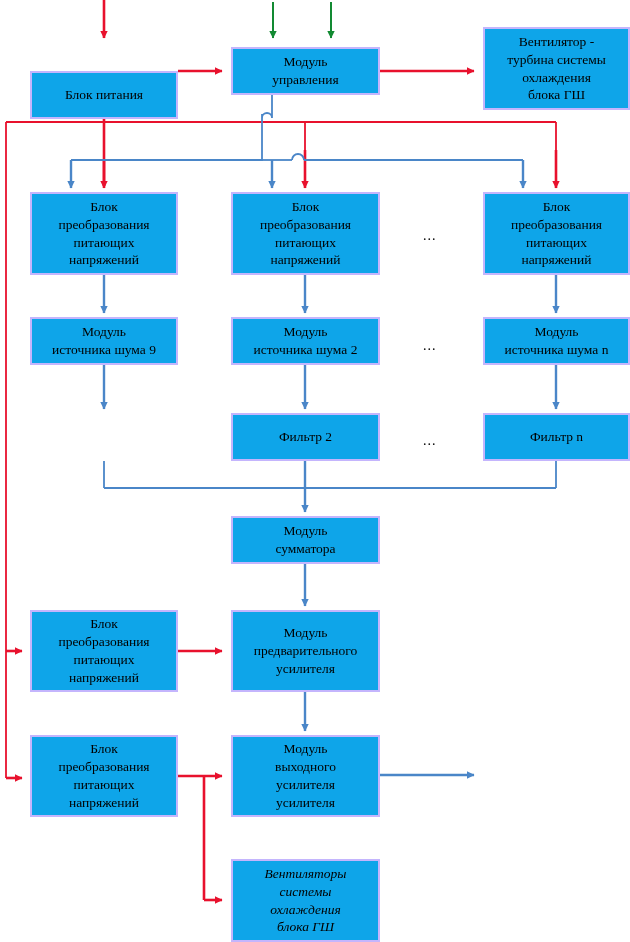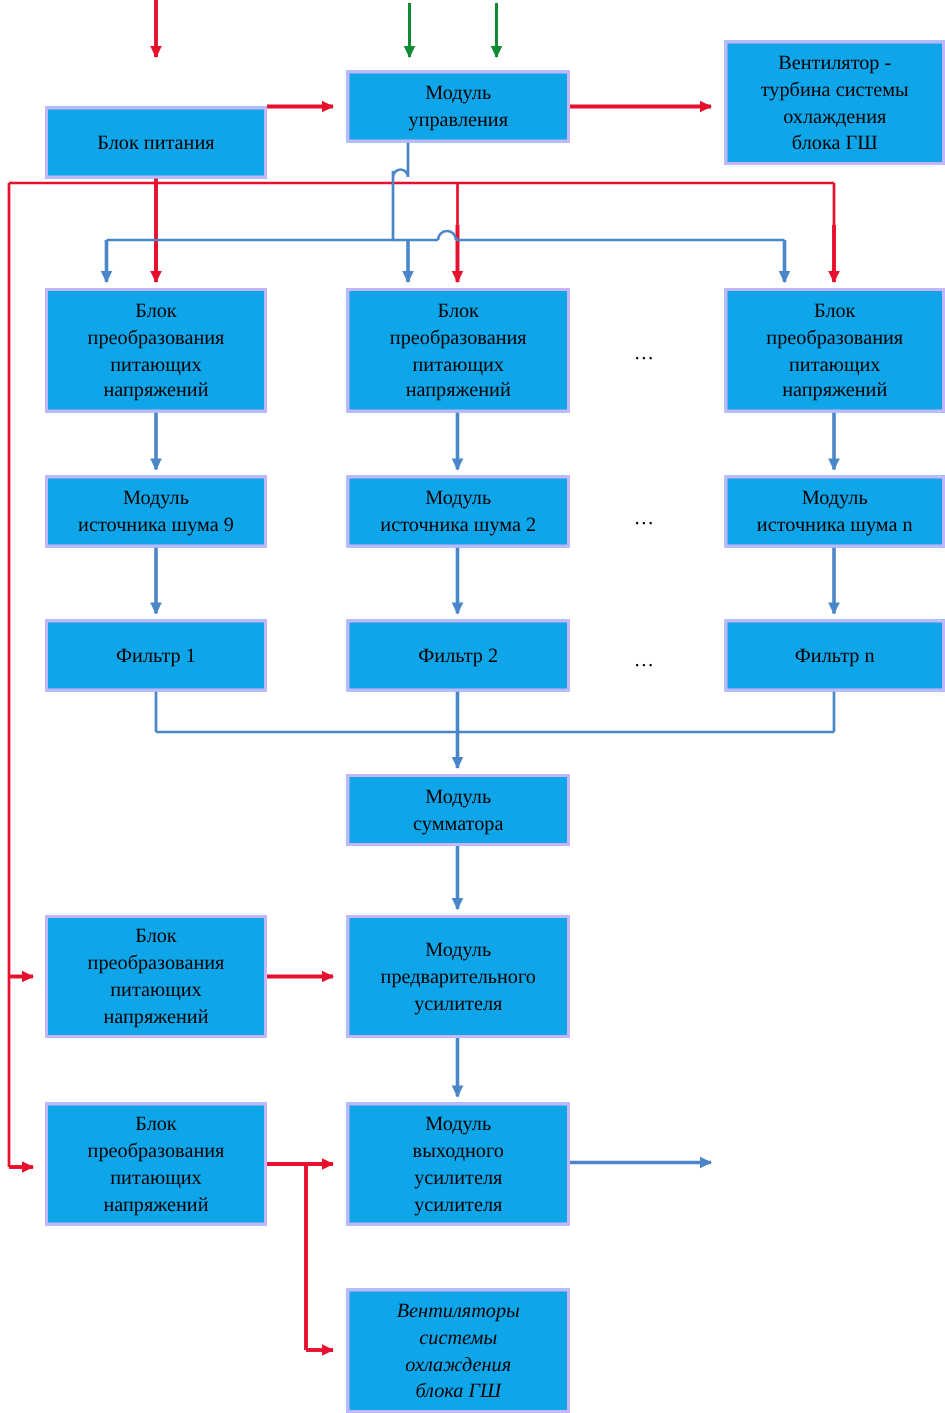--- a/index.html
+++ b/index.html
@@ -163,23 +163,20 @@
   <div class="box" style="left:231px;top:317px;width:149px;height:48px;">
     <span class="ln">Модуль</span>
     <span class="ln">источника шума 2</span>
   </div>
 
   <div class="box" style="left:483px;top:317px;width:147px;height:48px;">
     <span class="ln">Модуль</span>
     <span class="ln">источника шума n</span>
   </div>
 
-  <div class="box" style="left:30px;top:413px;width:148px;height:48px;">
-    <span class="ln">Фильтр 1</span>
-  </div>
 
   <div class="box" style="left:231px;top:413px;width:149px;height:48px;">
     <span class="ln">Фильтр 2</span>
   </div>
 
   <div class="box" style="left:483px;top:413px;width:147px;height:48px;">
     <span class="ln">Фильтр n</span>
   </div>
 
   <div class="box" style="left:231px;top:516px;width:149px;height:48px;">

